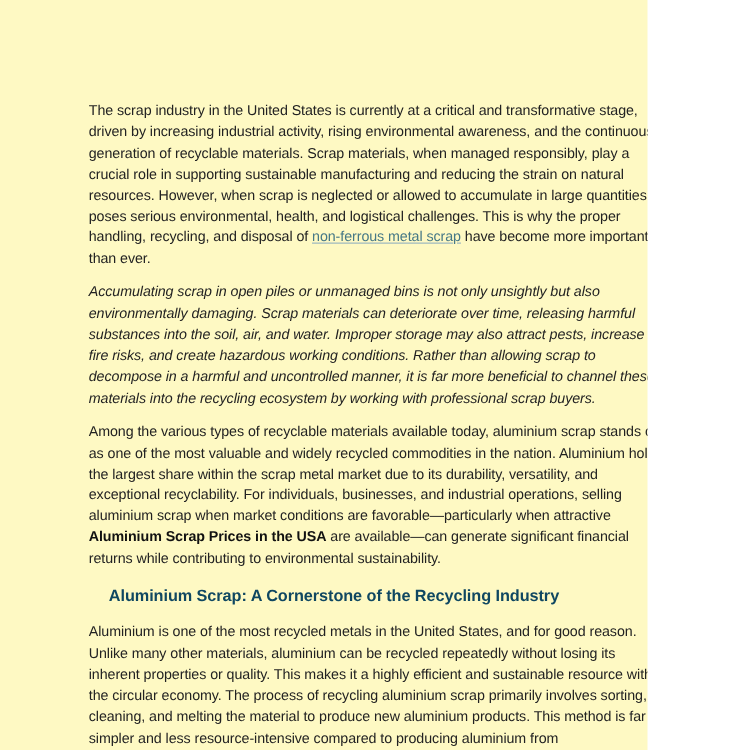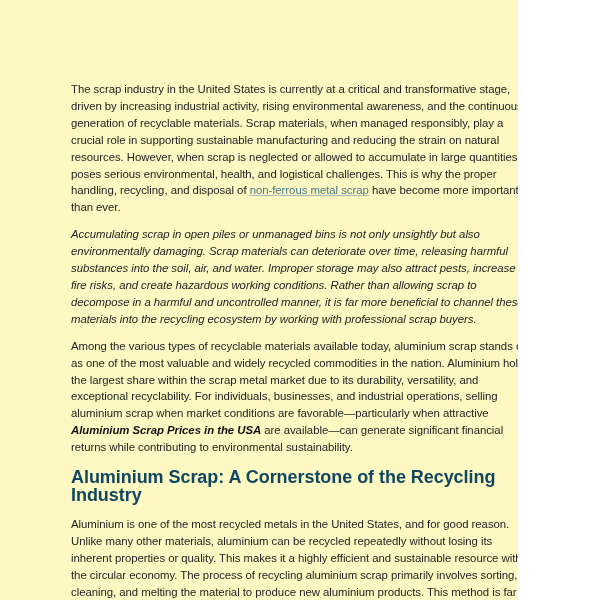--- a/index.html
+++ b/index.html
@@ -32,25 +32,25 @@
       margin: 0 0 10px 0;
     }
     p.p1 { margin-bottom: 10px; }
     p.p2 { margin-bottom: 10px; font-style: italic; }
     p.p3 { margin-bottom: 12px; }
     a.inline-link {
       color: #467886;
       text-decoration: underline;
       text-decoration-color: #9fb9c0;
     }
-    strong { font-weight: bold; color: #111111; font-style: italic; }
+    strong { font-weight: bold; color: #111111; }
     h2.section-heading {
-      margin: 0 0 12px 0;
+      margin: 0 0 12px 16px;
       font-family: "Liberation Sans", sans-serif;
-      font-size: 18px;
+      font-size: 13px;
       line-height: 18px;
       font-weight: bold;
       color: #0f4761;
     }
   </style>
 </head>
 <body>
 
 <div class="page">
   <div class="content">

